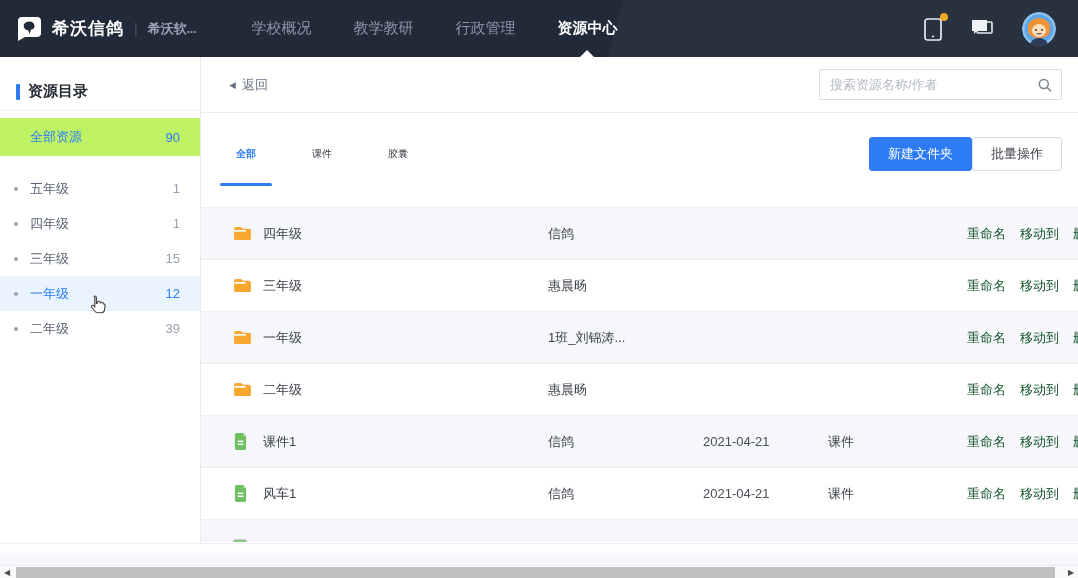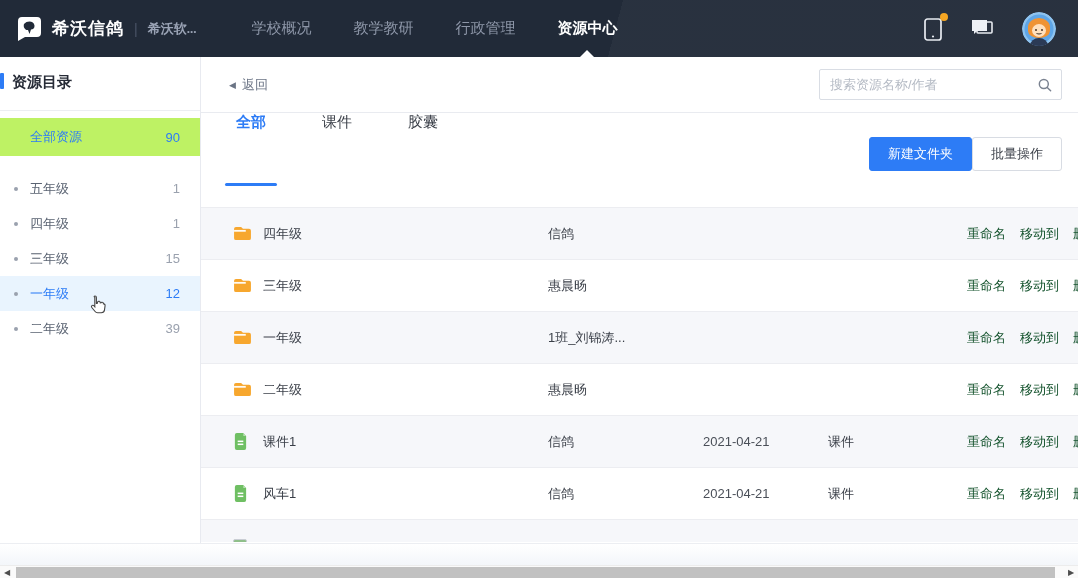--- a/index.html
+++ b/index.html
@@ -34,21 +34,21 @@
   .header-right { margin-left:auto; display:flex; align-items:center; padding-right:22px; }
   .hicon { position:relative; margin-left:26px; cursor:pointer; display:flex; }
   .badge-dot { position:absolute; top:-3px; right:-4px; width:8px; height:8px; border-radius:50%; background:#f5a623; }
   .avatar { width:34px; height:34px; border-radius:50%; margin-left:26px; overflow:hidden; cursor:pointer; }
 
   
   .page { display:flex; height:486px; }
 
   
   .sidebar { width:201px; border-right:1px solid #e8eaf0; background:#fff; flex:none; }
-  .sb-title-row { padding:16px 0 0 0; height:53px; display:flex; }
+  .sb-title-row { padding:16px 0 0 16px; height:53px; display:flex; align-items:center; }
   .sb-title-bar { width:4px; height:16px; background:#2d7cf6; margin-right:8px; border-radius:1px; }
   .sb-title { font-size:15px; color:#262b36; font-weight:bold; }
   .sb-divider { height:1px; background:#eceef2; }
   .sb-all {
     margin-top:7px; height:38px; display:flex; align-items:center;
     padding:0 20px 0 30px; cursor:pointer; font-size:13px;
   }
   .sb-all.selected { background:#bef264; color:#2d7cf6; }
   .sb-list { margin-top:15px; }
   .sb-item {
@@ -74,22 +74,22 @@
   .searchbox input {
     border:none; outline:none; flex:1 1 auto; font-size:13px; color:#333; min-width:0;
     font-family:"Liberation Sans","DejaVu Sans",sans-serif;
   }
   .searchbox input::placeholder { color:#b4bac4; }
   .main-divider { height:1px; background:#e9ebf0; }
 
   .tabsrow { height:82px; display:flex; align-items:center; padding:0 16px 0 35px; }
   .tabs { display:flex; height:100%; }
   .tab {
-    font-size:15px; color:#3a3f48; margin-right:56px; cursor:pointer;
-    position:relative; display:flex; align-items:flex-start;
+    font-size:10px; color:#3a3f48; margin-right:56px; cursor:pointer;
+    position:relative; display:flex; align-items:center;
   }
   .tab.active { color:#2d7cf6; font-weight:bold; }
   .tab-underline {
     position:absolute; bottom:9px; left:50%; transform:translateX(-50%);
     width:52px; height:3px; border-radius:2px; background:#2d7cf6;
   }
   .btn-group { margin-left:auto; display:flex; }
   .btn {
     height:34px; border-radius:3px; font-size:13px; padding:0 18px;
     display:flex; align-items:center; cursor:pointer;

